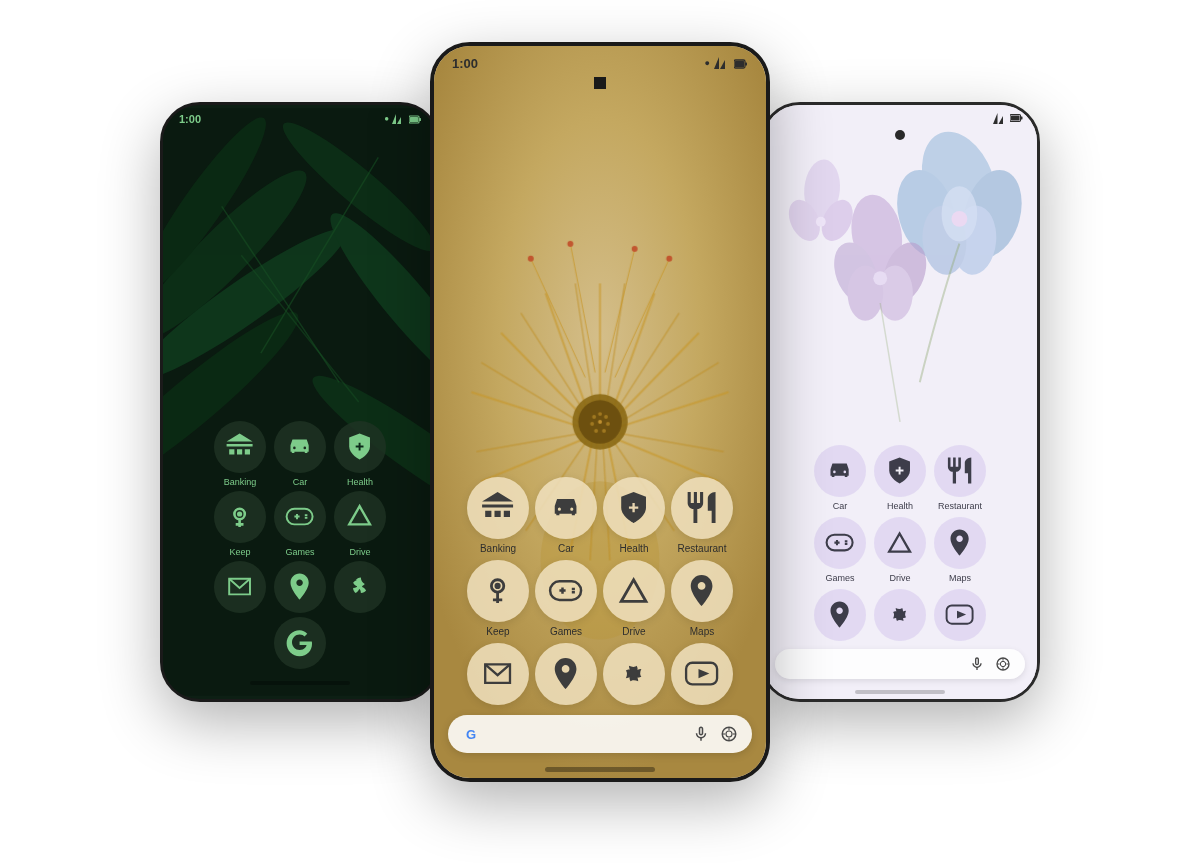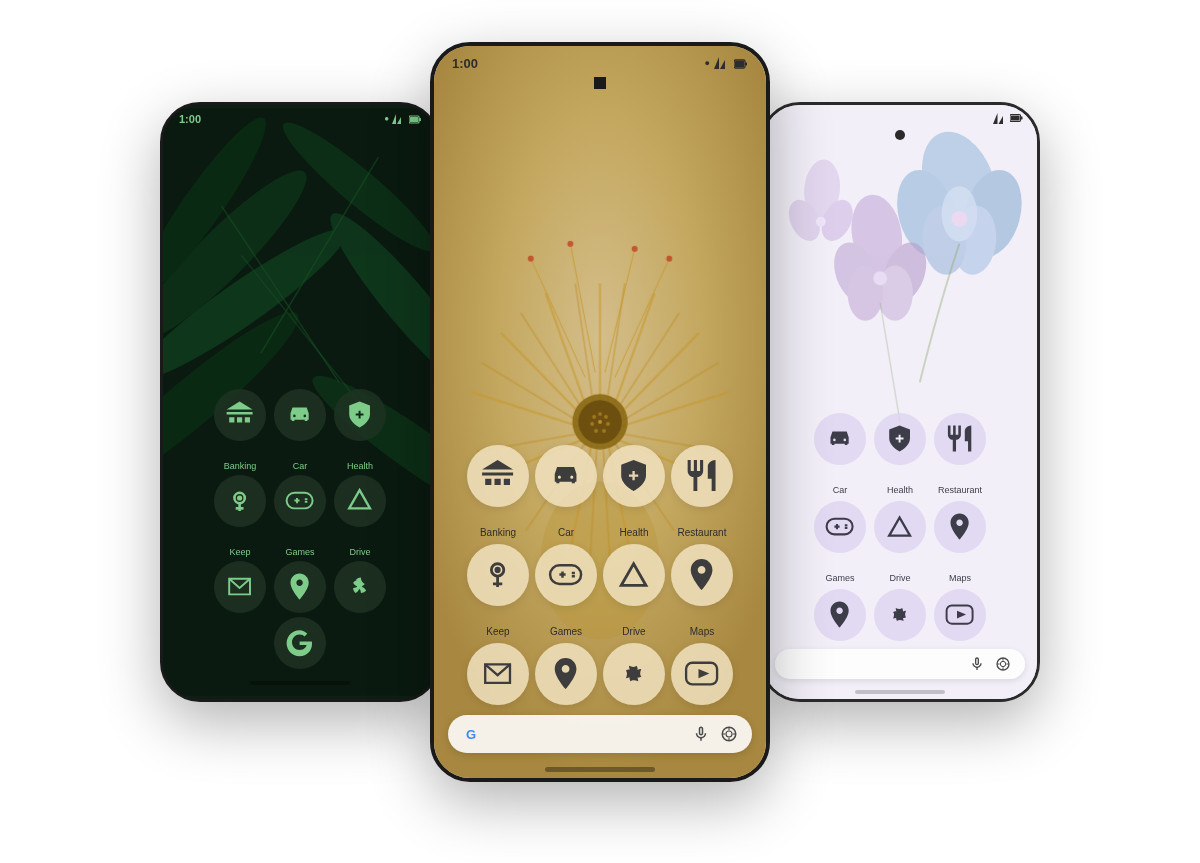--- a/index.html
+++ b/index.html
@@ -79,21 +79,21 @@
     .app-row {
       display: flex;
       gap: 8px;
       justify-content: center;
     }
 
     .app-item {
       display: flex;
       flex-direction: column;
       align-items: center;
-      gap: 20px;
+      gap: 4px;
     }
 
     
     .phone-left .app-icon {
       width: 52px;
       height: 52px;
       border-radius: 50%;
       background: rgba(30, 50, 35, 0.85);
       display: flex;
       align-items: center;

